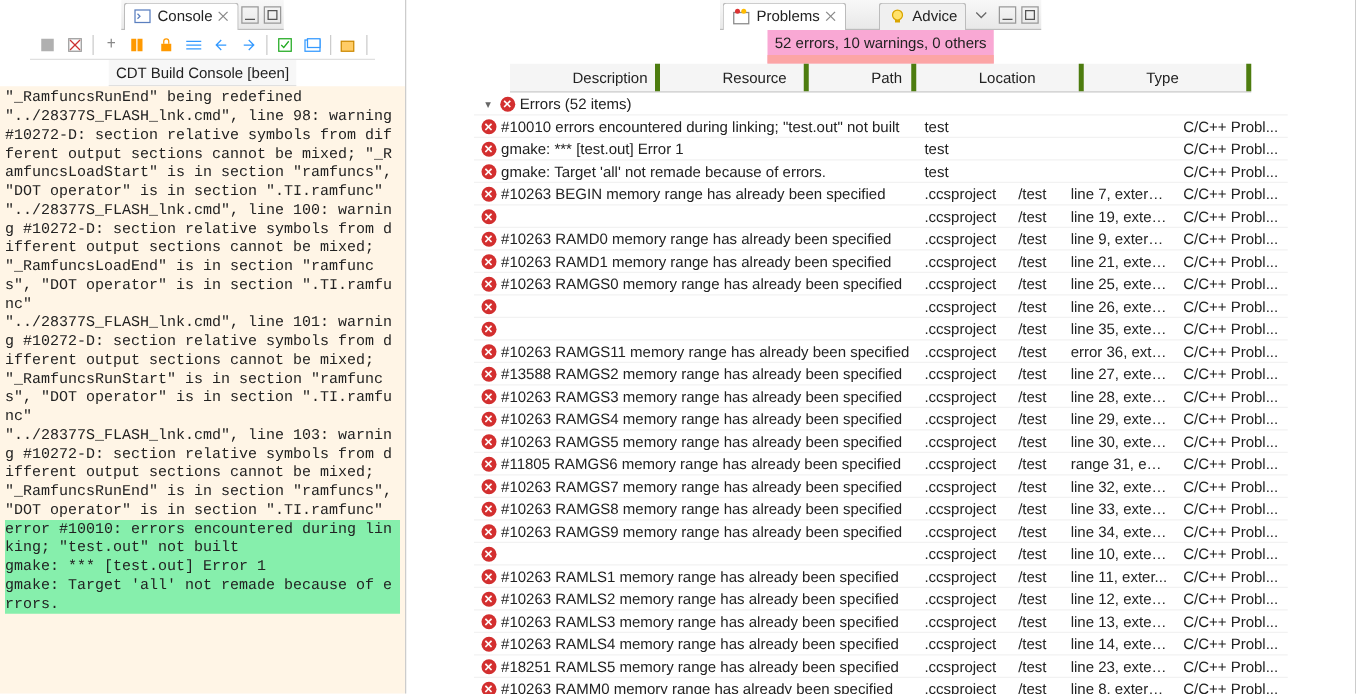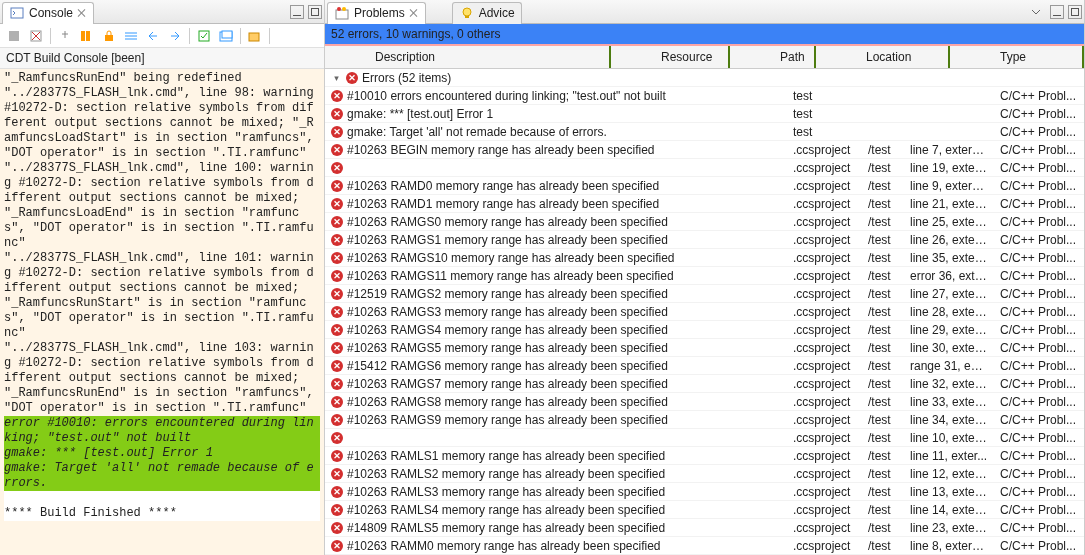--- a/index.html
+++ b/index.html
@@ -1,37 +1,37 @@
 <!DOCTYPE html>
 <html><head>
 <meta charset="utf-8">
 <style>
 * { box-sizing: border-box; margin: 0; padding: 0; }
 body { font-family: "Segoe UI", Tahoma, sans-serif; font-size: 12px; color: #222; background: #fff; width: 1085px; height: 555px; overflow: hidden; display: flex; }
-.pane { display: flex; flex-direction: column; border-right: 1px solid #ccc; }
+.pane { display: flex; flex-direction: column; border-right: 1px solid #ccc; align-items: center; }
 .pane-left { width: 325px; }
 .pane-right { flex: 1; }
 .tabbar { display: flex; align-items: center; height: 24px; background: linear-gradient(#f8f8f8,#e8e8e8); border-bottom: 1px solid #bcbcbc; padding: 0 2px; position: relative;}
 .tab { display: flex; align-items: center; gap: 4px; padding: 3px 6px; background: #fff; border: 1px solid #bcbcbc; border-bottom: none; border-radius: 3px 3px 0 0; margin-right: 2px; height: 22px; margin-top: 2px;}
 .tab.inactive { background: #f0f0f0; margin-left: 24px; }
 .tab-close { width: 10px; height: 10px; position: relative; }
 .tab-close::before,.tab-close::after { content:""; position:absolute; left:4px; top:0; width:1px; height:10px; background:#888;}
 .tab-close::before{transform:rotate(45deg);} .tab-close::after{transform:rotate(-45deg);}
 .tabbar-right { margin-left: auto; display:flex; gap:4px; align-items:center;}
 .icon { width:16px; height:16px; display:inline-flex; align-items:center; justify-content:center; }
 .toolbar { display:flex; align-items:center; height:24px; border-bottom:1px solid #e0e0e0; padding:0 4px; gap:2px;}
 .toolbtn { width:20px; height:20px; display:flex; align-items:center; justify-content:center; border-radius:2px;}
 .sep { width:1px; height:16px; background:#ccc; margin:0 2px;}
 .console-title { padding: 3px 6px; border-bottom:1px solid #e0e0e0; background:#f7f7f7;}
 .console-body { flex:1; overflow:auto; font-family: Consolas, "Courier New", monospace; font-size: 12px; line-height: 15px; padding: 2px 4px; white-space: pre-wrap; word-break: break-all; background:#fff5e6;}
-.console-body .err { background:#84cc16; display:block;font-style:italic;}
+.console-body .err { background:#86efac; display:block;}
 .console-body .norm { background:#fff; display:block;}
-.summary { padding: 3px 6px; border-bottom:2px solid #fca5a5; background:#3b82f6;}
+.summary { padding: 3px 6px; border-bottom:7px solid #fca5a5; background:#f9a8d4;}
 .tree-header { display:flex; border-bottom:1px solid #ccc; background:#f5f5f5; font-weight:400;}
-.tree-header > div { padding:4px 6px; border-right:2px solid #4d7c0f; white-space:nowrap; overflow:hidden;margin-left:44px;}
+.tree-header > div { padding:4px 6px; border-right:4px solid #4d7c0f; white-space:nowrap; overflow:hidden;margin-left:44px;}
 .col-desc{flex:1;} .col-res{width:75px;} .col-path{width:42px;} .col-loc{width:90px;} .col-type{width:90px;}
 .tree-body { flex:1; overflow:auto;}
 .row { display:flex; align-items:center; height:18px; border-bottom:1px solid #f2f2f2;}
 .row > div { padding:1px 6px; white-space:nowrap; overflow:hidden; text-overflow:ellipsis;}
 .row .col-desc { display:flex; align-items:center; gap:4px;}
 .expander { width:11px; height:11px; flex-shrink:0; display:inline-flex; align-items:center; justify-content:center; font-size:9px; color:#666;}
 .err-ico { width:12px; height:12px; border-radius:50%; background:#d32f2f; color:#fff; font-size:9px; font-weight:bold; display:inline-flex; align-items:center; justify-content:center; flex-shrink:0;}
 .indent1{padding-left:16px;} .indent2{padding-left:48px;}
 .win-btn{width:14px;height:14px;border:1px solid #999;display:inline-block;position:relative;}
 .win-btn.min::after{content:"";position:absolute;left:2px;right:2px;bottom:2px;height:1px;background:#555;}
@@ -127,23 +127,21 @@
       </span>
     <span class="sep"></span>
   </div>
   <div class="console-title">CDT Build Console [been]</div>
   <div class="console-body"><span>"_RamfuncsRunEnd" being redefined
 "../28377S_FLASH_lnk.cmd", line 98: warning #10272-D: section relative symbols from different output sections cannot be mixed; "_RamfuncsLoadStart" is in section "ramfuncs", "DOT operator" is in section ".TI.ramfunc"
 "../28377S_FLASH_lnk.cmd", line 100: warning #10272-D: section relative symbols from different output sections cannot be mixed; "_RamfuncsLoadEnd" is in section "ramfuncs", "DOT operator" is in section ".TI.ramfunc"
 "../28377S_FLASH_lnk.cmd", line 101: warning #10272-D: section relative symbols from different output sections cannot be mixed; "_RamfuncsRunStart" is in section "ramfuncs", "DOT operator" is in section ".TI.ramfunc"
 "../28377S_FLASH_lnk.cmd", line 103: warning #10272-D: section relative symbols from different output sections cannot be mixed; "_RamfuncsRunEnd" is in section "ramfuncs", "DOT operator" is in section ".TI.ramfunc"</span><span class="err">error #10010: errors encountered during linking; "test.out" not built
 gmake: *** [test.out] Error 1
-gmake: Target 'all' not remade because of errors.</span><span class="norm">
-**** Build Finished ****
-</span></div>
+gmake: Target 'all' not remade because of errors.</span></div>
 </div>
 
 <div class="pane pane-right">
   <div class="tabbar">
     <div class="tab">
       <span class="icon">
           <svg width="14" height="14">
             <rect x="1" y="4" width="12" height="9" fill="none" stroke="#888"></rect>
             <circle cx="4" cy="3" r="2" fill="#d33"></circle>
             <circle cx="9" cy="3" r="2" fill="#fb0"></circle>
@@ -266,51 +264,49 @@
           <span>#10263 RAMGS0 memory range has already been specified</span>
         </div>
         <div class="col-res">.ccsproject</div>
         <div class="col-path">/test</div>
         <div class="col-loc">line 25, exter...</div>
         <div class="col-type">C/C++ Probl...</div>
       </div>
       <div class="row">
         <div class="col-desc indent2">
           <span class="err-ico">✕</span>
-          <span>#10263 RAMGS1 memory range has already been specified</span>
         </div>
         <div class="col-res">.ccsproject</div>
         <div class="col-path">/test</div>
         <div class="col-loc">line 26, exter...</div>
         <div class="col-type">C/C++ Probl...</div>
       </div>
       <div class="row">
         <div class="col-desc indent2">
           <span class="err-ico">✕</span>
-          <span>#10263 RAMGS10 memory range has already been specified</span>
         </div>
         <div class="col-res">.ccsproject</div>
         <div class="col-path">/test</div>
         <div class="col-loc">line 35, exter...</div>
         <div class="col-type">C/C++ Probl...</div>
       </div>
       <div class="row">
         <div class="col-desc indent2">
           <span class="err-ico">✕</span>
           <span>#10263 RAMGS11 memory range has already been specified</span>
         </div>
         <div class="col-res">.ccsproject</div>
         <div class="col-path">/test</div>
         <div class="col-loc">error 36, exter...</div>
         <div class="col-type">C/C++ Probl...</div>
       </div>
       <div class="row">
         <div class="col-desc indent2">
           <span class="err-ico">✕</span>
-          <span>#12519 RAMGS2 memory range has already been specified</span>
+          <span>#13588 RAMGS2 memory range has already been specified</span>
         </div>
         <div class="col-res">.ccsproject</div>
         <div class="col-path">/test</div>
         <div class="col-loc">line 27, exter...</div>
         <div class="col-type">C/C++ Probl...</div>
       </div>
       <div class="row">
         <div class="col-desc indent2">
           <span class="err-ico">✕</span>
           <span>#10263 RAMGS3 memory range has already been specified</span>
@@ -336,21 +332,21 @@
           <span>#10263 RAMGS5 memory range has already been specified</span>
         </div>
         <div class="col-res">.ccsproject</div>
         <div class="col-path">/test</div>
         <div class="col-loc">line 30, exter...</div>
         <div class="col-type">C/C++ Probl...</div>
       </div>
       <div class="row">
         <div class="col-desc indent2">
           <span class="err-ico">✕</span>
-          <span>#15412 RAMGS6 memory range has already been specified</span>
+          <span>#11805 RAMGS6 memory range has already been specified</span>
         </div>
         <div class="col-res">.ccsproject</div>
         <div class="col-path">/test</div>
         <div class="col-loc">range 31, exter...</div>
         <div class="col-type">C/C++ Probl...</div>
       </div>
       <div class="row">
         <div class="col-desc indent2">
           <span class="err-ico">✕</span>
           <span>#10263 RAMGS7 memory range has already been specified</span>
@@ -425,21 +421,21 @@
           <span>#10263 RAMLS4 memory range has already been specified</span>
         </div>
         <div class="col-res">.ccsproject</div>
         <div class="col-path">/test</div>
         <div class="col-loc">line 14, exter...</div>
         <div class="col-type">C/C++ Probl...</div>
       </div>
       <div class="row">
         <div class="col-desc indent2">
           <span class="err-ico">✕</span>
-          <span>#14809 RAMLS5 memory range has already been specified</span>
+          <span>#18251 RAMLS5 memory range has already been specified</span>
         </div>
         <div class="col-res">.ccsproject</div>
         <div class="col-path">/test</div>
         <div class="col-loc">line 23, exter...</div>
         <div class="col-type">C/C++ Probl...</div>
       </div>
       <div class="row">
         <div class="col-desc indent2">
           <span class="err-ico">✕</span>
           <span>#10263 RAMM0 memory range has already been specified</span>

